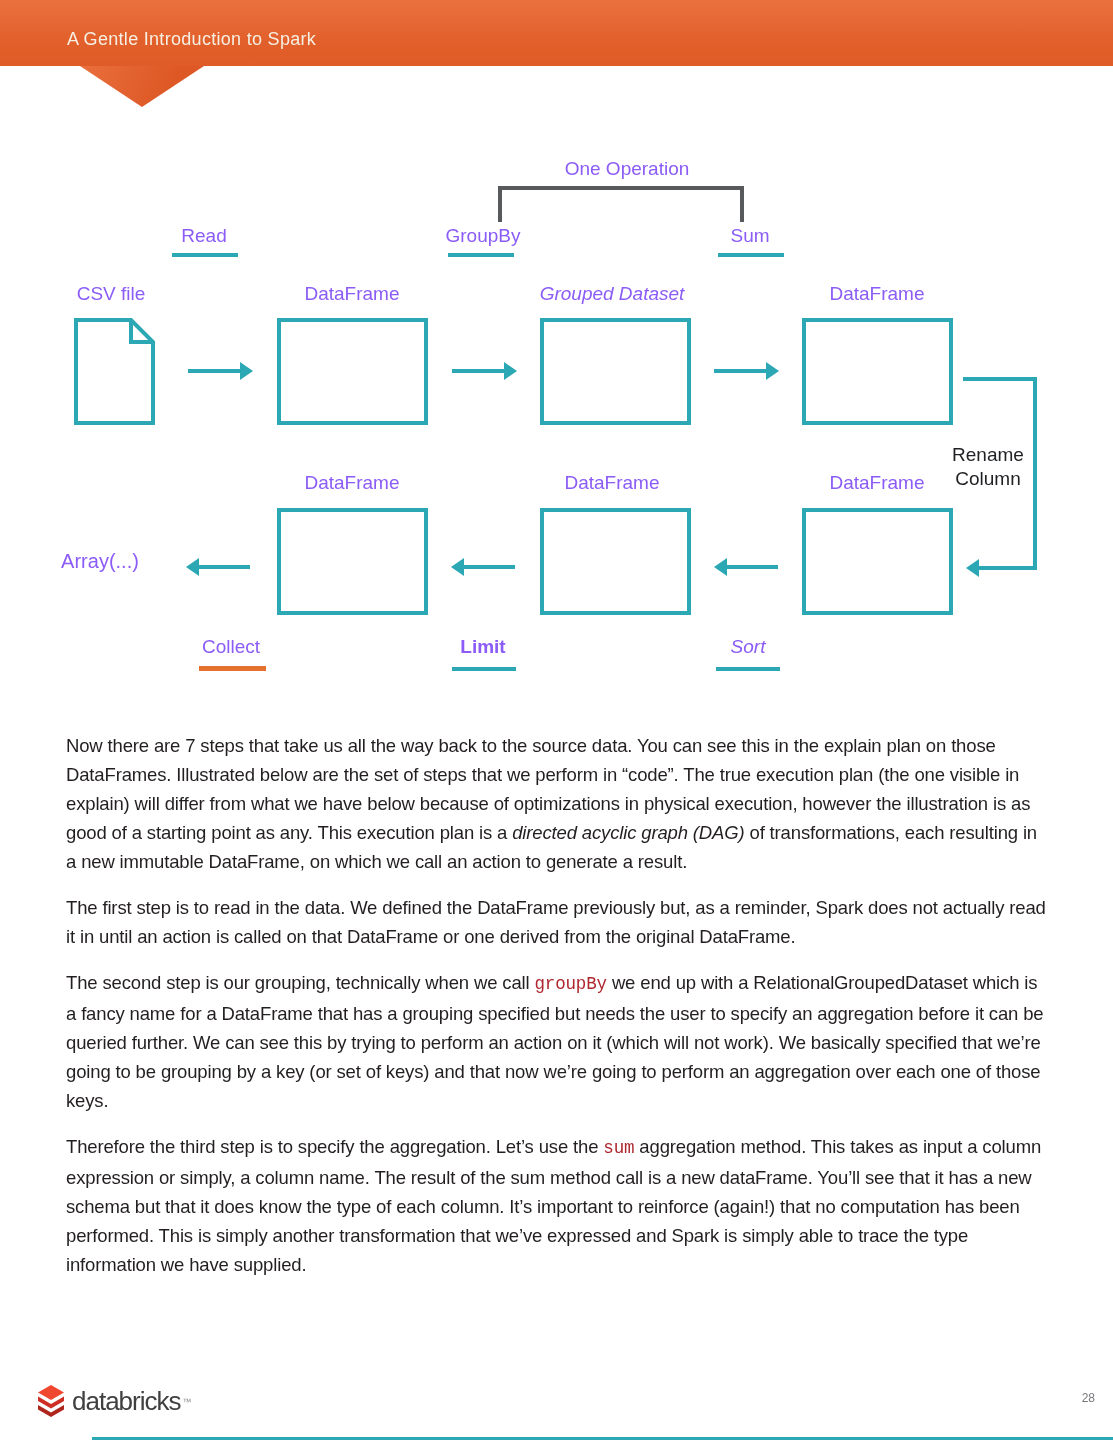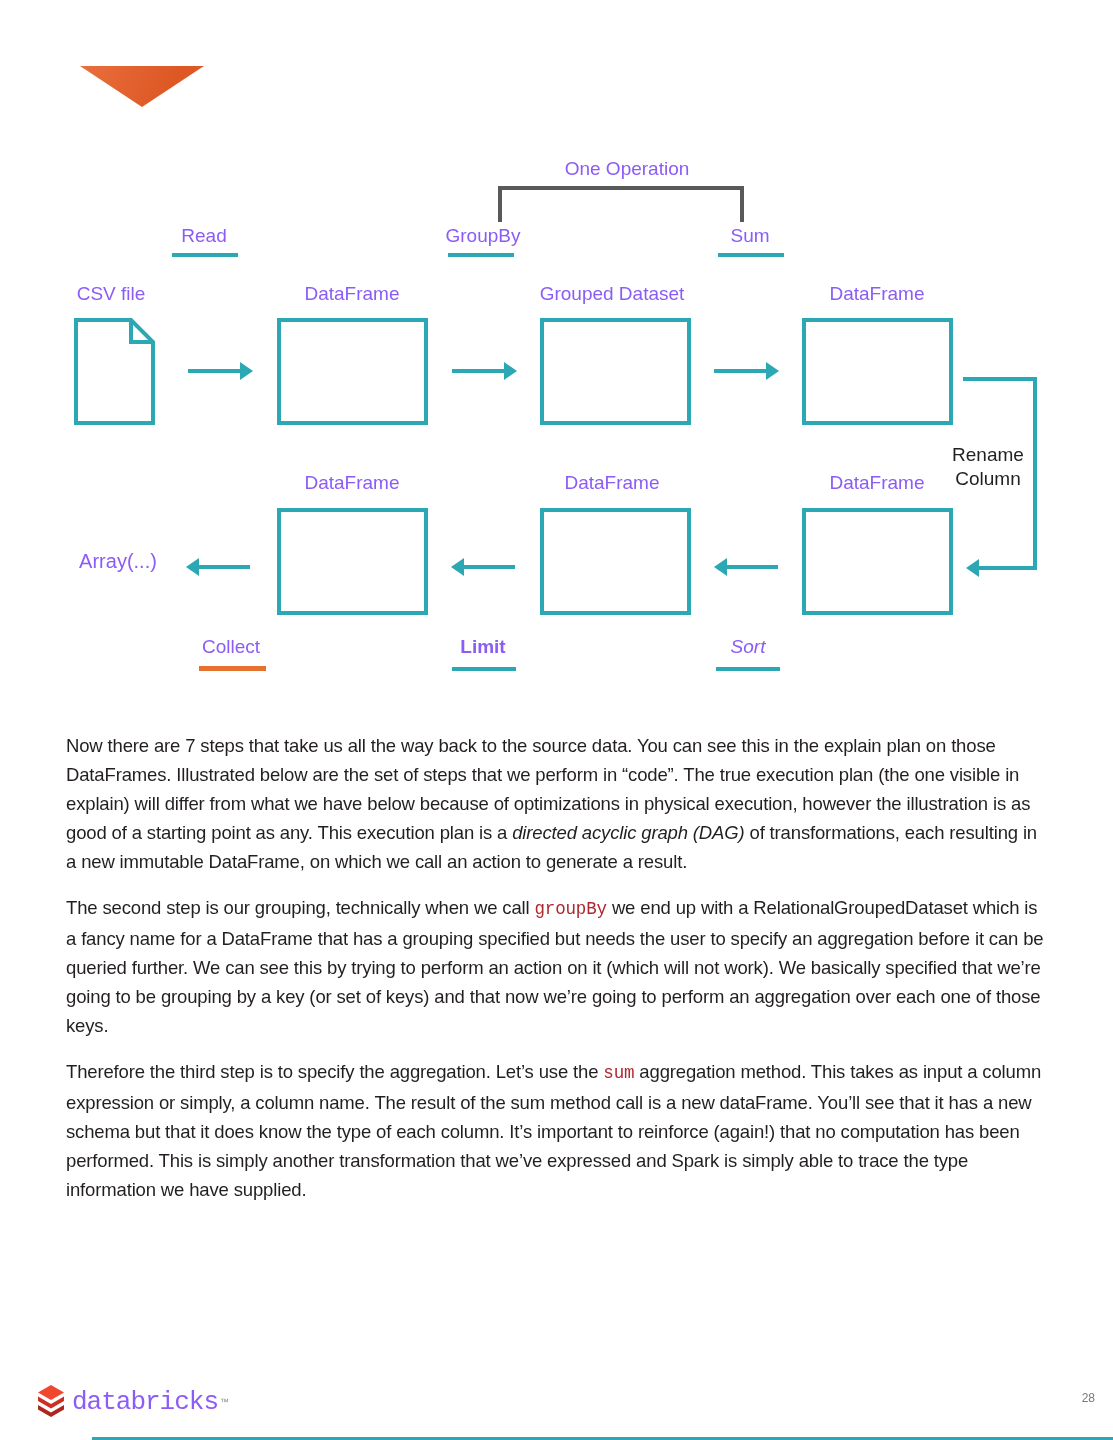--- a/index.html
+++ b/index.html
@@ -29,54 +29,57 @@
                 border-right:13px solid #2BA8B4;border-top:9px solid transparent;border-bottom:9px solid transparent;}
   .rn{position:absolute;background:#2BA8B4;}
   .rename-label{position:absolute;left:988px;top:303px;transform:translateX(-50%);
                 text-align:center;font-size:19px;line-height:24px;color:#1F2023;}
   .csv-icon{position:absolute;left:74px;top:178px;}
 
   
   .lbl-one-op{left:627px;top:18px;}
   .lbl-read{left:204px;top:85px;}   .lbl-groupby{left:483px;top:85px;} .lbl-sum{left:750px;top:85px;}
   .ul-read{left:172px;top:113px;width:66px;} .ul-groupby{left:448px;top:113px;width:66px;} .ul-sum{left:718px;top:113px;width:66px;}
-  .lbl-csv{left:111px;top:143px;} .lbl-df1{left:352px;top:143px;} .lbl-grouped{left:612px;top:143px;} .lbl-df2{left:877px;top:143px;}
+  .lbl-csv{left:111px;top:143px;} .lbl-df1{left:352px;top:143px;} .lbl-grouped{left:612px;top:143px;font-style:italic;} .lbl-df2{left:877px;top:143px;}
   .box-t1{left:277px;top:178px;} .box-t2{left:540px;top:178px;} .box-t3{left:802px;top:178px;}
   .arr-1{left:188px;top:229px;width:53px;} .arr-2{left:452px;top:229px;width:53px;} .arr-3{left:714px;top:229px;width:53px;}
   .rn-h1{left:963px;top:237px;width:74px;height:4px;}
   .rn-v{left:1033px;top:237px;width:4px;height:193px;}
   .rn-h2{left:978px;top:426px;width:59px;height:4px;}
   .lbl-df3{left:352px;top:332px;} .lbl-df4{left:612px;top:332px;} .lbl-df5{left:877px;top:332px;}
   .box-b1{left:277px;top:368px;} .box-b2{left:540px;top:368px;} .box-b3{left:802px;top:368px;}
-  .lbl-array{left:118px;top:410px;font-size:20px;}
+  .lbl-array{left:100px;top:410px;font-size:20px;}
   .arr-4{left:198px;top:425px;width:52px;} .arr-5{left:463px;top:425px;width:52px;} .arr-6{left:726px;top:425px;width:52px;}
   .lbl-collect{left:231px;top:496px;} .lbl-limit{left:483px;top:496px;font-weight:bold;} .lbl-sort{left:748px;top:496px;font-style:italic;}
   .ul-collect{left:199px;top:526px;width:67px;} .ul-limit{left:452px;top:527px;width:64px;} .ul-sort{left:716px;top:527px;width:64px;}
 
   
   .content{position:absolute;left:66px;top:731px;width:984px;font-size:18.5px;line-height:29px;
            color:#231F20;letter-spacing:-0.15px;}
   .content p{margin:0 4px 17px 0;}
   .it{font-style:italic;}
   .code{font-family:"Liberation Mono","DejaVu Sans Mono",monospace;color:#AE272E;font-size:17.5px;}
 
   
   .brand{position:absolute;left:36px;top:1384px;display:flex;align-items:center;}
-  .brand-text{font-family:Liberation Mono, monospace;font-size:26px;color:#8b5cf6;
+  .brand-text{font-family:Liberation Sans, sans-serif;font-size:26px;color:#404040;
               margin-left:6px;letter-spacing:-1px;}
   .brand-tm{font-size:9px;color:#8A8A8C;vertical-align:10px;margin-left:2px;}
   .page-num{position:absolute;left:1055px;top:1391px;width:40px;text-align:right;
             font-size:12px;color:#77787B;}
   .bottom-rule{position:absolute;left:92px;right:0;bottom:0;height:3px;background:#2BA8B4;}
 </style>
 </head>
 <body>
 
 <div class="page">
 
+  <div class="topbar">
+    <div class="topbar-title">A Gentle Introduction to Spark</div>
+  </div>
   <div class="ribbon"></div>
 
   <div class="diagram">
 
     <div class="dg-label lbl-one-op">One Operation</div>
     <div class="bracket"></div>
 
     <div class="dg-label lbl-read">Read</div>
     <div class="dg-label lbl-groupby">GroupBy</div>
     <div class="dg-label lbl-sum">Sum</div>
@@ -127,20 +130,21 @@
     <div class="dg-label lbl-collect">Collect</div>
     <div class="dg-label lbl-limit">Limit</div>
     <div class="dg-label lbl-sort">Sort</div>
     <div class="ul orange ul-collect"></div>
     <div class="ul ul-limit"></div>
     <div class="ul ul-sort"></div>
   </div>
 
   <div class="content">
     <p><span>Now there are 7 steps that take us all the way back to the source data. You can see this in the explain plan on those DataFrames. Illustrated below are the set of steps that we perform in “code”. The true execution plan (the one visible in explain) will differ from what we have below because of optimizations in physical execution, however the illustration is as good of a starting point as any. This execution plan is a </span><span class="it">directed acyclic graph (DAG)</span><span> of transformations, each resulting in a new immutable DataFrame, on which we call an action to generate a result.</span></p>
+    <p><span>The first step is to read in the data. We defined the DataFrame previously but, as a reminder, Spark does not actually read it in until an action is called on that DataFrame or one derived from the original DataFrame.</span></p>
     <p><span>The second step is our grouping, technically when we call </span><span class="code">groupBy</span><span> we end up with a RelationalGroupedDataset which is a fancy name for a DataFrame that has a grouping specified but needs the user to specify an aggregation before it can be queried further. We can see this by trying to perform an action on it (which will not work). We basically specified that we’re going to be grouping by a key (or set of keys) and that now we’re going to perform an aggregation over each one of those keys.</span></p>
     <p><span>Therefore the third step is to specify the aggregation. Let’s use the </span><span class="code">sum</span><span> aggregation method. This takes as input a column expression or simply, a column name. The result of the sum method call is a new dataFrame. You’ll see that it has a new schema but that it does know the type of each column. It’s important to reinforce (again!) that no computation has been performed. This is simply another transformation that we’ve expressed and Spark is simply able to trace the type information we have supplied.</span></p>
   </div>
 
   <div class="brand">
     <svg width="30" height="35" viewBox="0 0 30 35">
       <polygon points="15,1 28,8.5 15,16 2,8.5" fill="#F0472F"></polygon>
       <polygon points="2,12.5 15,20 28,12.5 28,17 15,24.5 2,17" fill="#CE2F25"></polygon>
       <polygon points="2,21 15,28.5 28,21 28,25.5 15,33 2,25.5" fill="#AE251C"></polygon>
     </svg>

